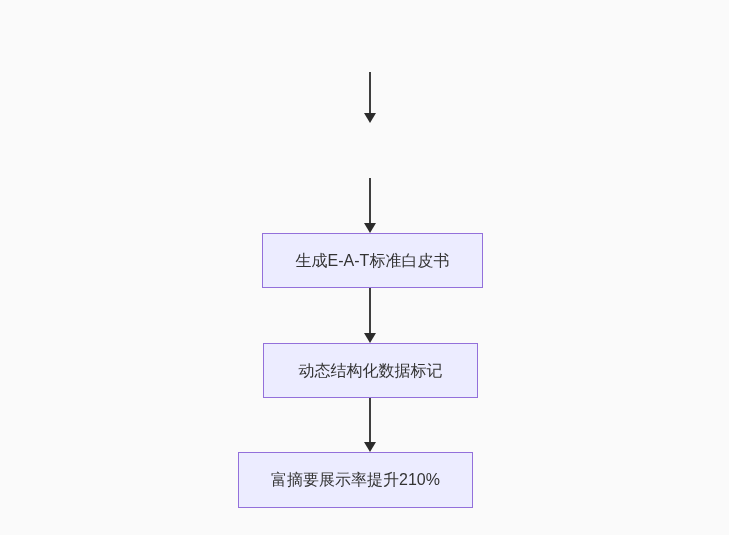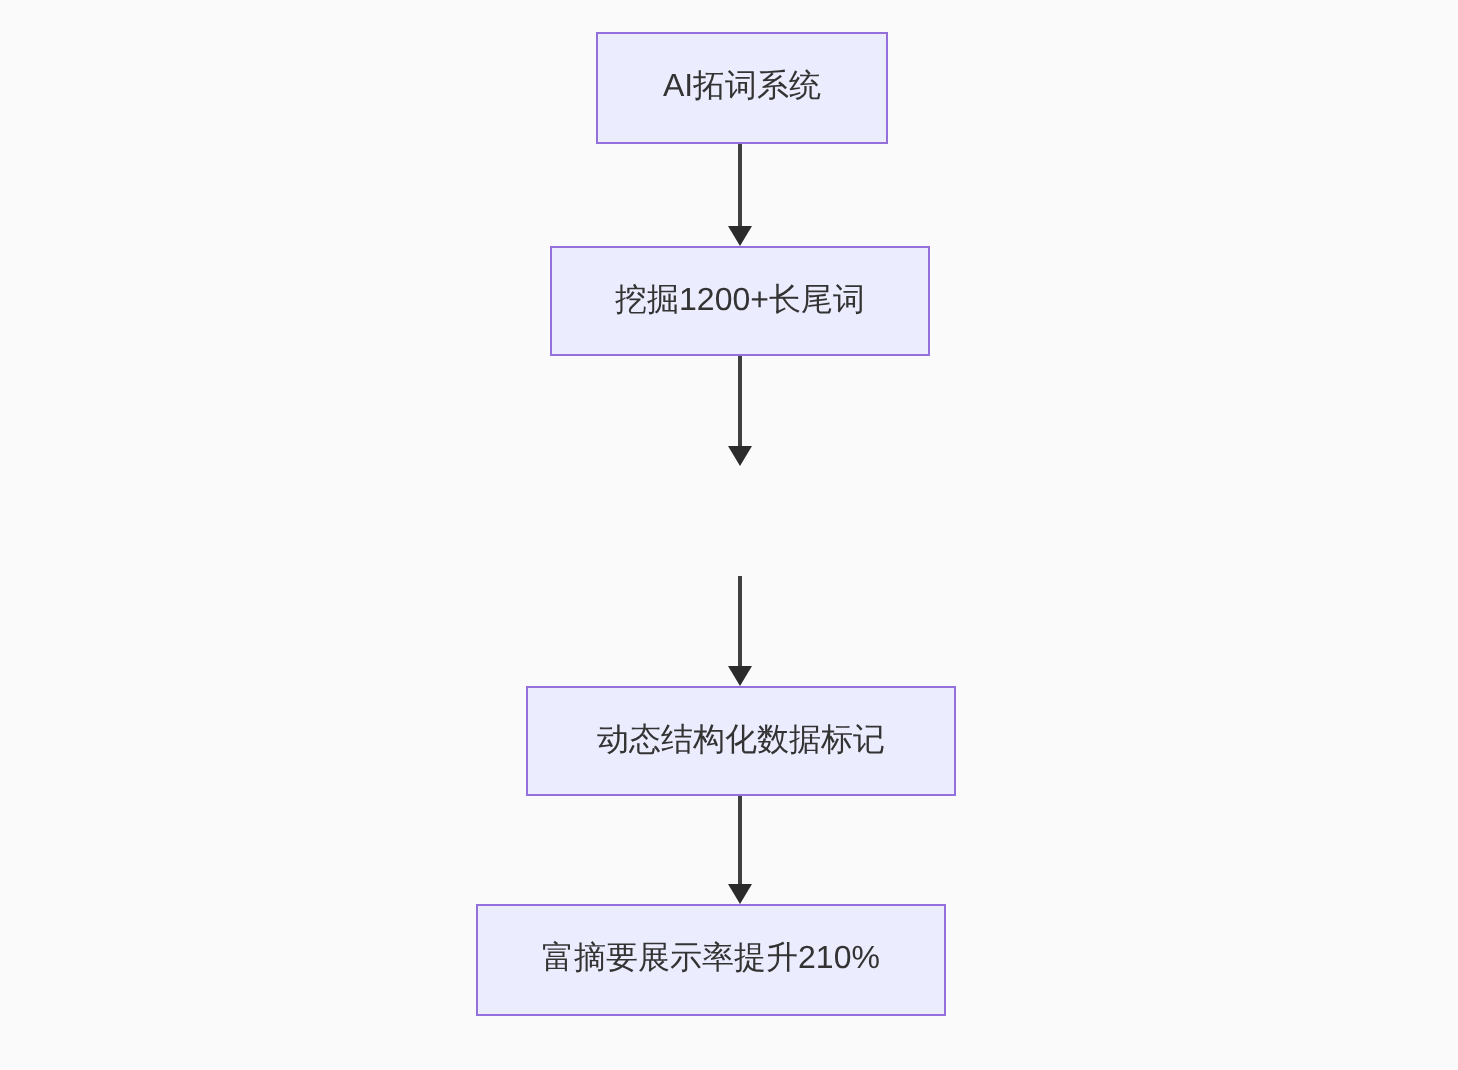--- a/index.html
+++ b/index.html
@@ -49,28 +49,25 @@
     border-left: 6px solid transparent;
     border-right: 6px solid transparent;
     border-top: 10px solid #2b2b2b;
   }
 </style>
 </head>
 <body>
 
 <div id="canvas">
 
-  <div class="node" style="left:298px; top:16px; width:146px; height:56px;">
-    <span class="node-label">AI拓词系统</span>
+
+
+  <div class="node" style="left:262px; top:233px; width:221px; height:55px;">
+    <span class="node-label">生成E-A-T标准白皮书</span>
   </div>
-
-  <div class="node" style="left:275px; top:123px; width:190px; height:55px;">
-    <span class="node-label">挖掘1200+长尾词</span>
-  </div>
-
 
   <div class="node" style="left:263px; top:343px; width:215px; height:55px;">
     <span class="node-label">动态结构化数据标记</span>
   </div>
 
   <div class="node" style="left:238px; top:452px; width:235px; height:56px;">
     <span class="node-label">富摘要展示率提升210%</span>
   </div>
 
   <div class="edge" style="left:363px; top:72px; height:51px;">

